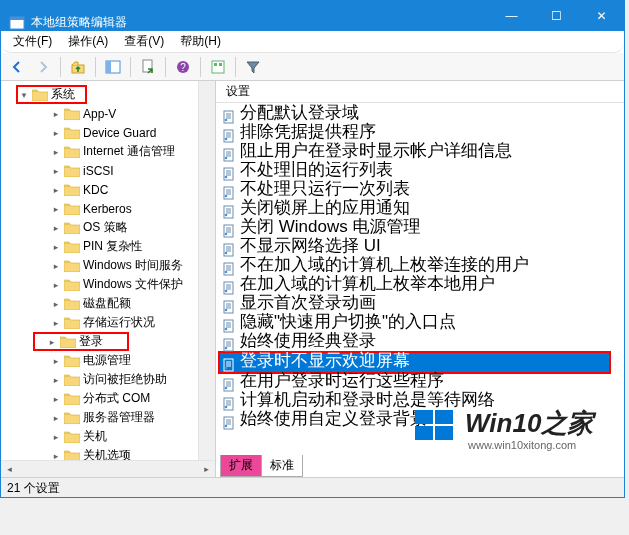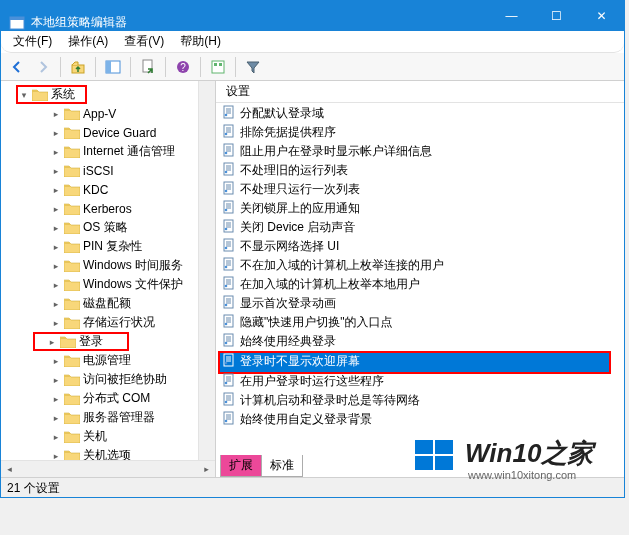--- a/index.html
+++ b/index.html
@@ -30,21 +30,21 @@
     .chevron { width: 10px; height:10px; display:inline-flex; align-items:center; justify-content:center; color:#646464; font-size: 9px;}
     .folder-icon { width: 16px; height: 13px; display: inline-block; position: relative; }
     .folder-icon svg { width: 16px; height: 13px; }
 
     .hl-red { border: 2px solid #ff0000; padding: 0 1px; margin: -2px -3px; display: inline-flex; align-items: center; gap:3px; height:19px;}
     .hl-red.wide { padding-right: 10px;}
 
     .rightpanel { flex: 1; display: flex; flex-direction: column; overflow: hidden;}
     .colhead { height: 22px; border-bottom: 1px solid #e3e3e3; padding-left: 10px; font-size: 12px; display: flex; align-items:center; background: #fff;}
     .settings-list { flex: 1; overflow: auto; padding: 2px 0;}
-    .setting-item { display: flex; align-items: flex-start; font-size: 12px; height: 19px; padding-left: 6px; gap: 4px; white-space: nowrap;}
+    .setting-item { display: flex; align-items: flex-end; font-size: 17px; height: 19px; padding-left: 6px; gap: 4px; white-space: nowrap;}
     .setting-item.selected { background: #0078d7; color: #fff; }
     .setting-item.selected .doc-icon rect { stroke: #fff;}
     .setting-item.selected .doc-icon line { stroke: #fff;}
     .setting-item-sel-wrap { border: 2px solid #ff0000; margin: -1px 13px -1px 2px; }
     .setting-item-sel-wrap .setting-item { padding-left: 2px; }
 
     .doc-icon { width:14px; height:14px; flex-shrink: 0;}
 
     .tabs-bottom { height: 22px; display: flex; align-items: flex-start; padding-left: 4px; gap: 0;}
     .tab { font-size: 12px; padding: 2px 8px; border: 1px solid #acacac; border-top: none; background: #ec4899; margin-right: -1px;}
@@ -53,21 +53,21 @@
     .statusbar { height: 20px; background: #f0f0f0; font-size: 12px; padding: 2px 6px; border-top: 1px solid #d0d0d0;}
 
     .scrollbar-v { width: 17px; background: #f0f0f0; border-left: 1px solid #e3e3e3;}
     .scrollbar-h { height: 17px; background: #f0f0f0; border-top: 1px solid #e3e3e3; display:flex; align-items:center;}
     .scrollbar-h .track { flex:1; height: 100%; }
     .sbtn { width: 17px; height: 17px; display:flex; align-items:center; justify-content:center; color:#606060; font-size:9px;}
 
     .treepanel-inner { display:flex; height: calc(100% - 17px);}
     .tree-wrap { flex:1; overflow:hidden;}
 
-    .watermark { position: absolute; right: 4px; bottom: 6px; pointer-events:none;}
+    .watermark { position: absolute; right: 4px; bottom: 36px; pointer-events:none;}
   </style>
 </head>
 <body>
 
 <div class="window">
 
   <div class="titlebar">
     <span class="icon">
       <svg viewBox="0 0 16 16">
           <rect x="1" y="2" width="14" height="12" fill="#fff" stroke="#4a90d9" stroke-width="1"></rect>
@@ -392,21 +392,21 @@
             <span>关闭锁屏上的应用通知</span>
           </div>
           <div class="setting-item">
             <svg class="doc-icon" viewBox="0 0 14 14">
               <rect x="2" y="1" width="9" height="12" fill="none" stroke="#6a8caf" stroke-width="1"></rect>
               <line x1="4" y1="4" x2="9" y2="4" stroke="#6a8caf"></line>
               <line x1="4" y1="6" x2="9" y2="6" stroke="#6a8caf"></line>
               <line x1="4" y1="8" x2="9" y2="8" stroke="#6a8caf"></line>
               <circle cx="4" cy="10" r="1.3" fill="#4a90d9"></circle>
             </svg>
-            <span>关闭 Device 启动声音</span>
+            <span>关闭 Windows 电源管理</span>
           </div>
           <div class="setting-item">
             <svg class="doc-icon" viewBox="0 0 14 14">
               <rect x="2" y="1" width="9" height="12" fill="none" stroke="#6a8caf" stroke-width="1"></rect>
               <line x1="4" y1="4" x2="9" y2="4" stroke="#6a8caf"></line>
               <line x1="4" y1="6" x2="9" y2="6" stroke="#6a8caf"></line>
               <line x1="4" y1="8" x2="9" y2="8" stroke="#6a8caf"></line>
               <circle cx="4" cy="10" r="1.3" fill="#4a90d9"></circle>
             </svg>
             <span>不显示网络选择 UI</span>

